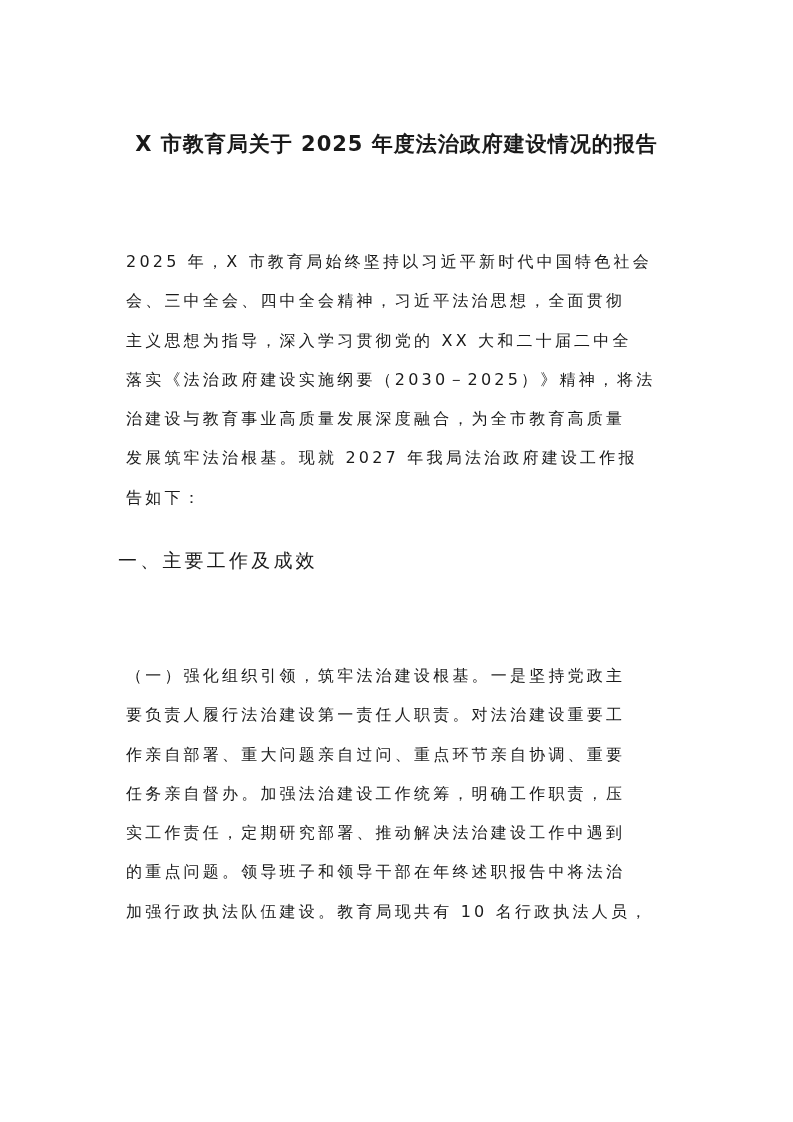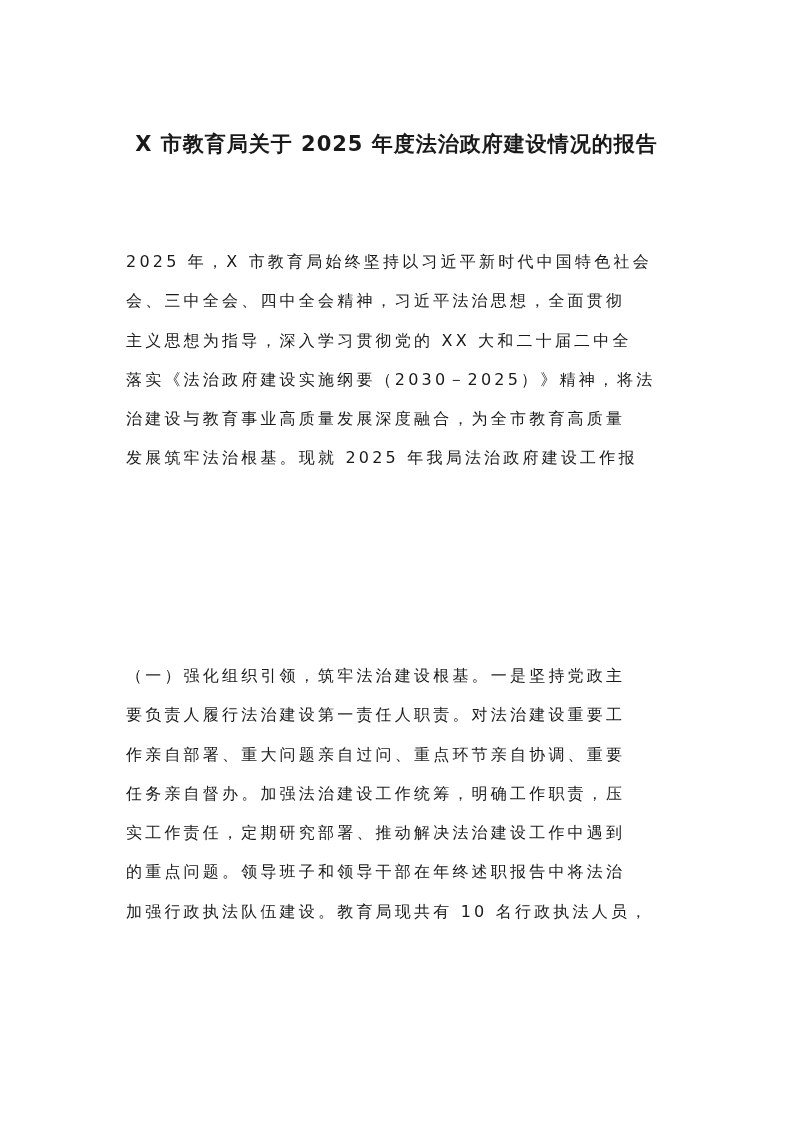--- a/index.html
+++ b/index.html
@@ -67,23 +67,25 @@
 <div class="page">
 
   <h1 class="doc-title">X 市教育局关于 2025 年度法治政府建设情况的报告</h1>
 
   <p class="para p1">
     <span class="line">2025 年，X 市教育局始终坚持以习近平新时代中国特色社会</span>
     <span class="line">会、三中全会、四中全会精神，习近平法治思想，全面贯彻</span>
     <span class="line">主义思想为指导，深入学习贯彻党的 XX 大和二十届二中全</span>
     <span class="line">落实《法治政府建设实施纲要（2030－2025）》精神，将法</span>
     <span class="line">治建设与教育事业高质量发展深度融合，为全市教育高质量</span>
-    <span class="line">发展筑牢法治根基。现就 2025 年我局法治政府建设工作报</span>
+    <span class="line">发展筑牢法治根基。现就 2027 年我局法治政府建设工作报</span>
+    <span class="line">告如下：</span>
   </p>
 
+  <h2 class="heading-1">一、主要工作及成效</h2>
 
   <p class="para p2">
     <span class="line">（一）强化组织引领，筑牢法治建设根基。一是坚持党政主</span>
     <span class="line">要负责人履行法治建设第一责任人职责。对法治建设重要工</span>
     <span class="line">作亲自部署、重大问题亲自过问、重点环节亲自协调、重要</span>
     <span class="line">任务亲自督办。加强法治建设工作统筹，明确工作职责，压</span>
     <span class="line">实工作责任，定期研究部署、推动解决法治建设工作中遇到</span>
     <span class="line">的重点问题。领导班子和领导干部在年终述职报告中将法治</span>
     <span class="line">加强行政执法队伍建设。教育局现共有 10 名行政执法人员，</span>
   </p>

